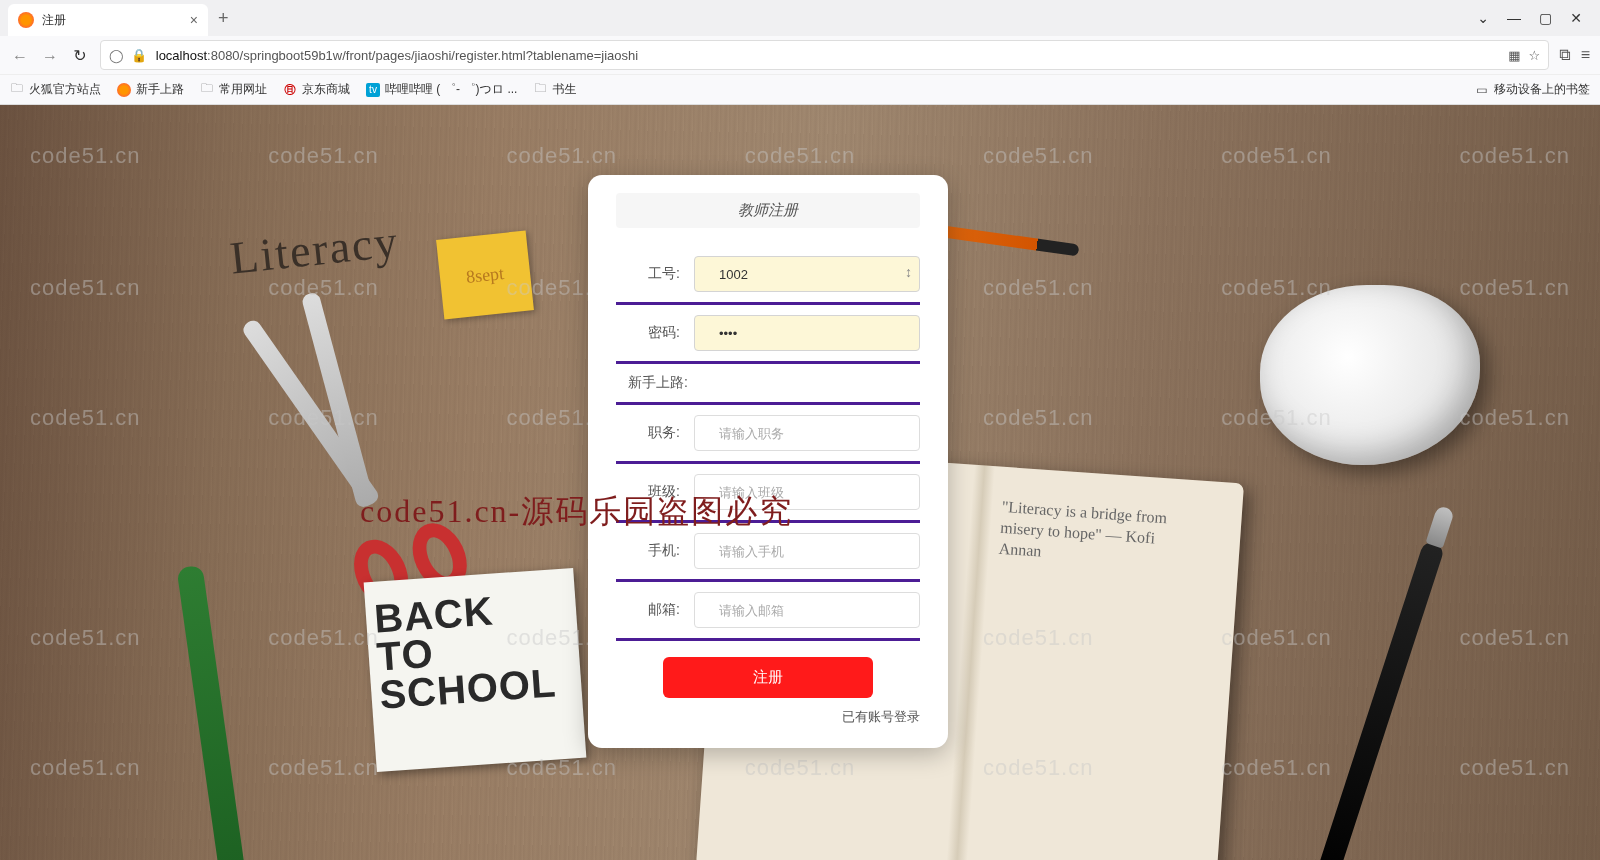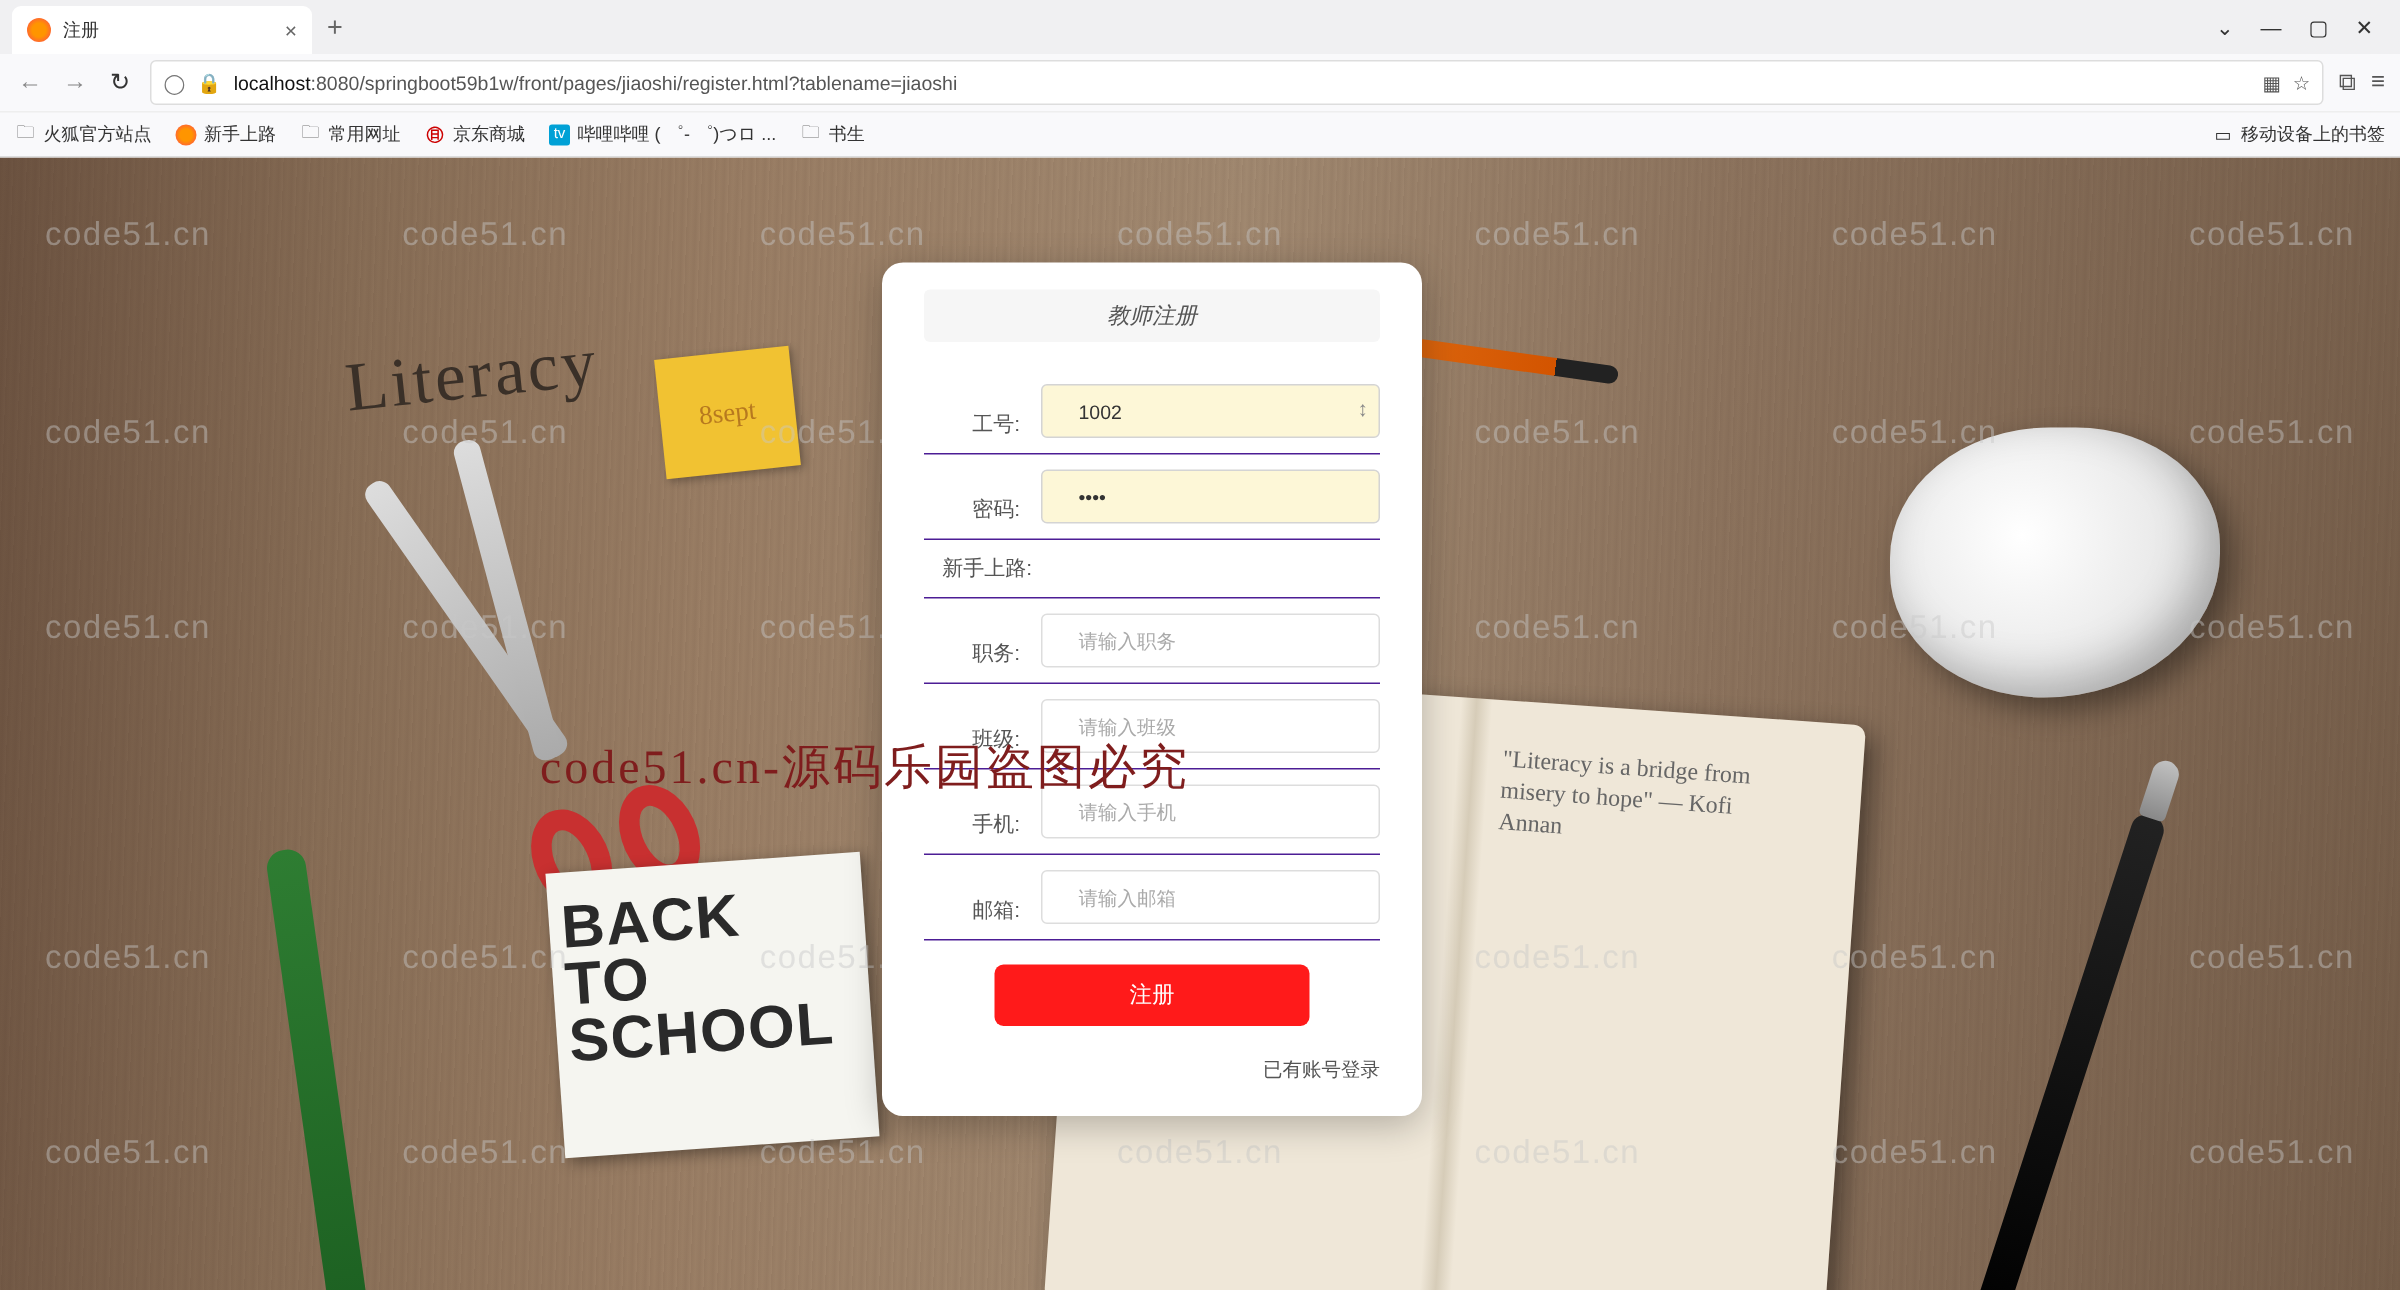--- a/index.html
+++ b/index.html
@@ -63,30 +63,30 @@
 .chalk-literacy { position:absolute; left:230px; top:118px; font-family:cursive; font-size:46px; color:#3a3028; transform:rotate(-6deg); letter-spacing:2px; }
 
 .watermark { position:absolute; left:0; right:0; font-size:22px; color:rgba(200,200,200,0.45); letter-spacing:1px; display:flex; justify-content:space-between; padding:0 30px; pointer-events:none;gap:24px; }
 .wm-row1 { top:38px; } .wm-row2 { top:170px; } .wm-row3 { top:300px; }
 .wm-row4 { top:520px; } .wm-row5 { top:650px; }
 .big-watermark { position:absolute; left:360px; top:385px; font-size:32px; color:#7f1d1d; font-weight:500; letter-spacing:2px; font-family:"SimHei","Microsoft YaHei"; pointer-events:none; z-index:50; }
 
 
 .form-card { position:absolute; left:588px; top:70px; width:360px; background:#fff; border-radius:14px; box-shadow:0 6px 24px rgba(0,0,0,0.25); padding:18px 28px 22px; z-index:40; }
 .form-title { background:#f6f6f6; border-radius:4px; text-align:center; padding:8px; font-size:15px; color:#555; margin-bottom:18px;font-style:italic; }
-.form-row { display:flex; align-items:flex-end; padding:10px 0; border-bottom:1px solid #4c1d95; }
+.form-row { display:flex; align-items:center; padding:10px 0; border-bottom:3px solid #4c1d95; }
 .form-row:last-of-type { border-bottom:none; }
 .form-label { width:86px; font-size:14px; color:#555; text-align:right; padding-right:14px; }
 .form-input { flex:1; height:36px; border:1px solid #ddd; border-radius:4px; padding:0 24px; font-size:13px; color:#333; outline:none; }
 .form-input.yellow { background:#fdf7d7; border-color:#d4d4d4; }
 .form-input::placeholder { color:#aaa; }
 .spinner { position:relative; }
 .spinner::after { content:"↕"; position:absolute; right:8px; top:8px; color:#888; font-size:14px; pointer-events:none; }
 .btn-register { display:block; width:210px; margin:16px auto 0; background:#ff1a1a; color:#fff; border:none; border-radius:6px; padding:11px 0; font-size:15px; cursor:pointer; }
-.login-link { text-align:right; font-size:13px; color:#555; margin-top:20px; cursor:pointer; }
+.login-link { text-align:right; font-size:13px; color:#555; margin-top:10px; cursor:pointer; }
 </style>
 </head>
 <body>
 
 <div class="browser-chrome">
   <div class="tab-strip">
     <div class="tab">
       <span class="favicon"></span>
       <span class="tab-title">注册</span>
       <span class="tab-close">×</span>

